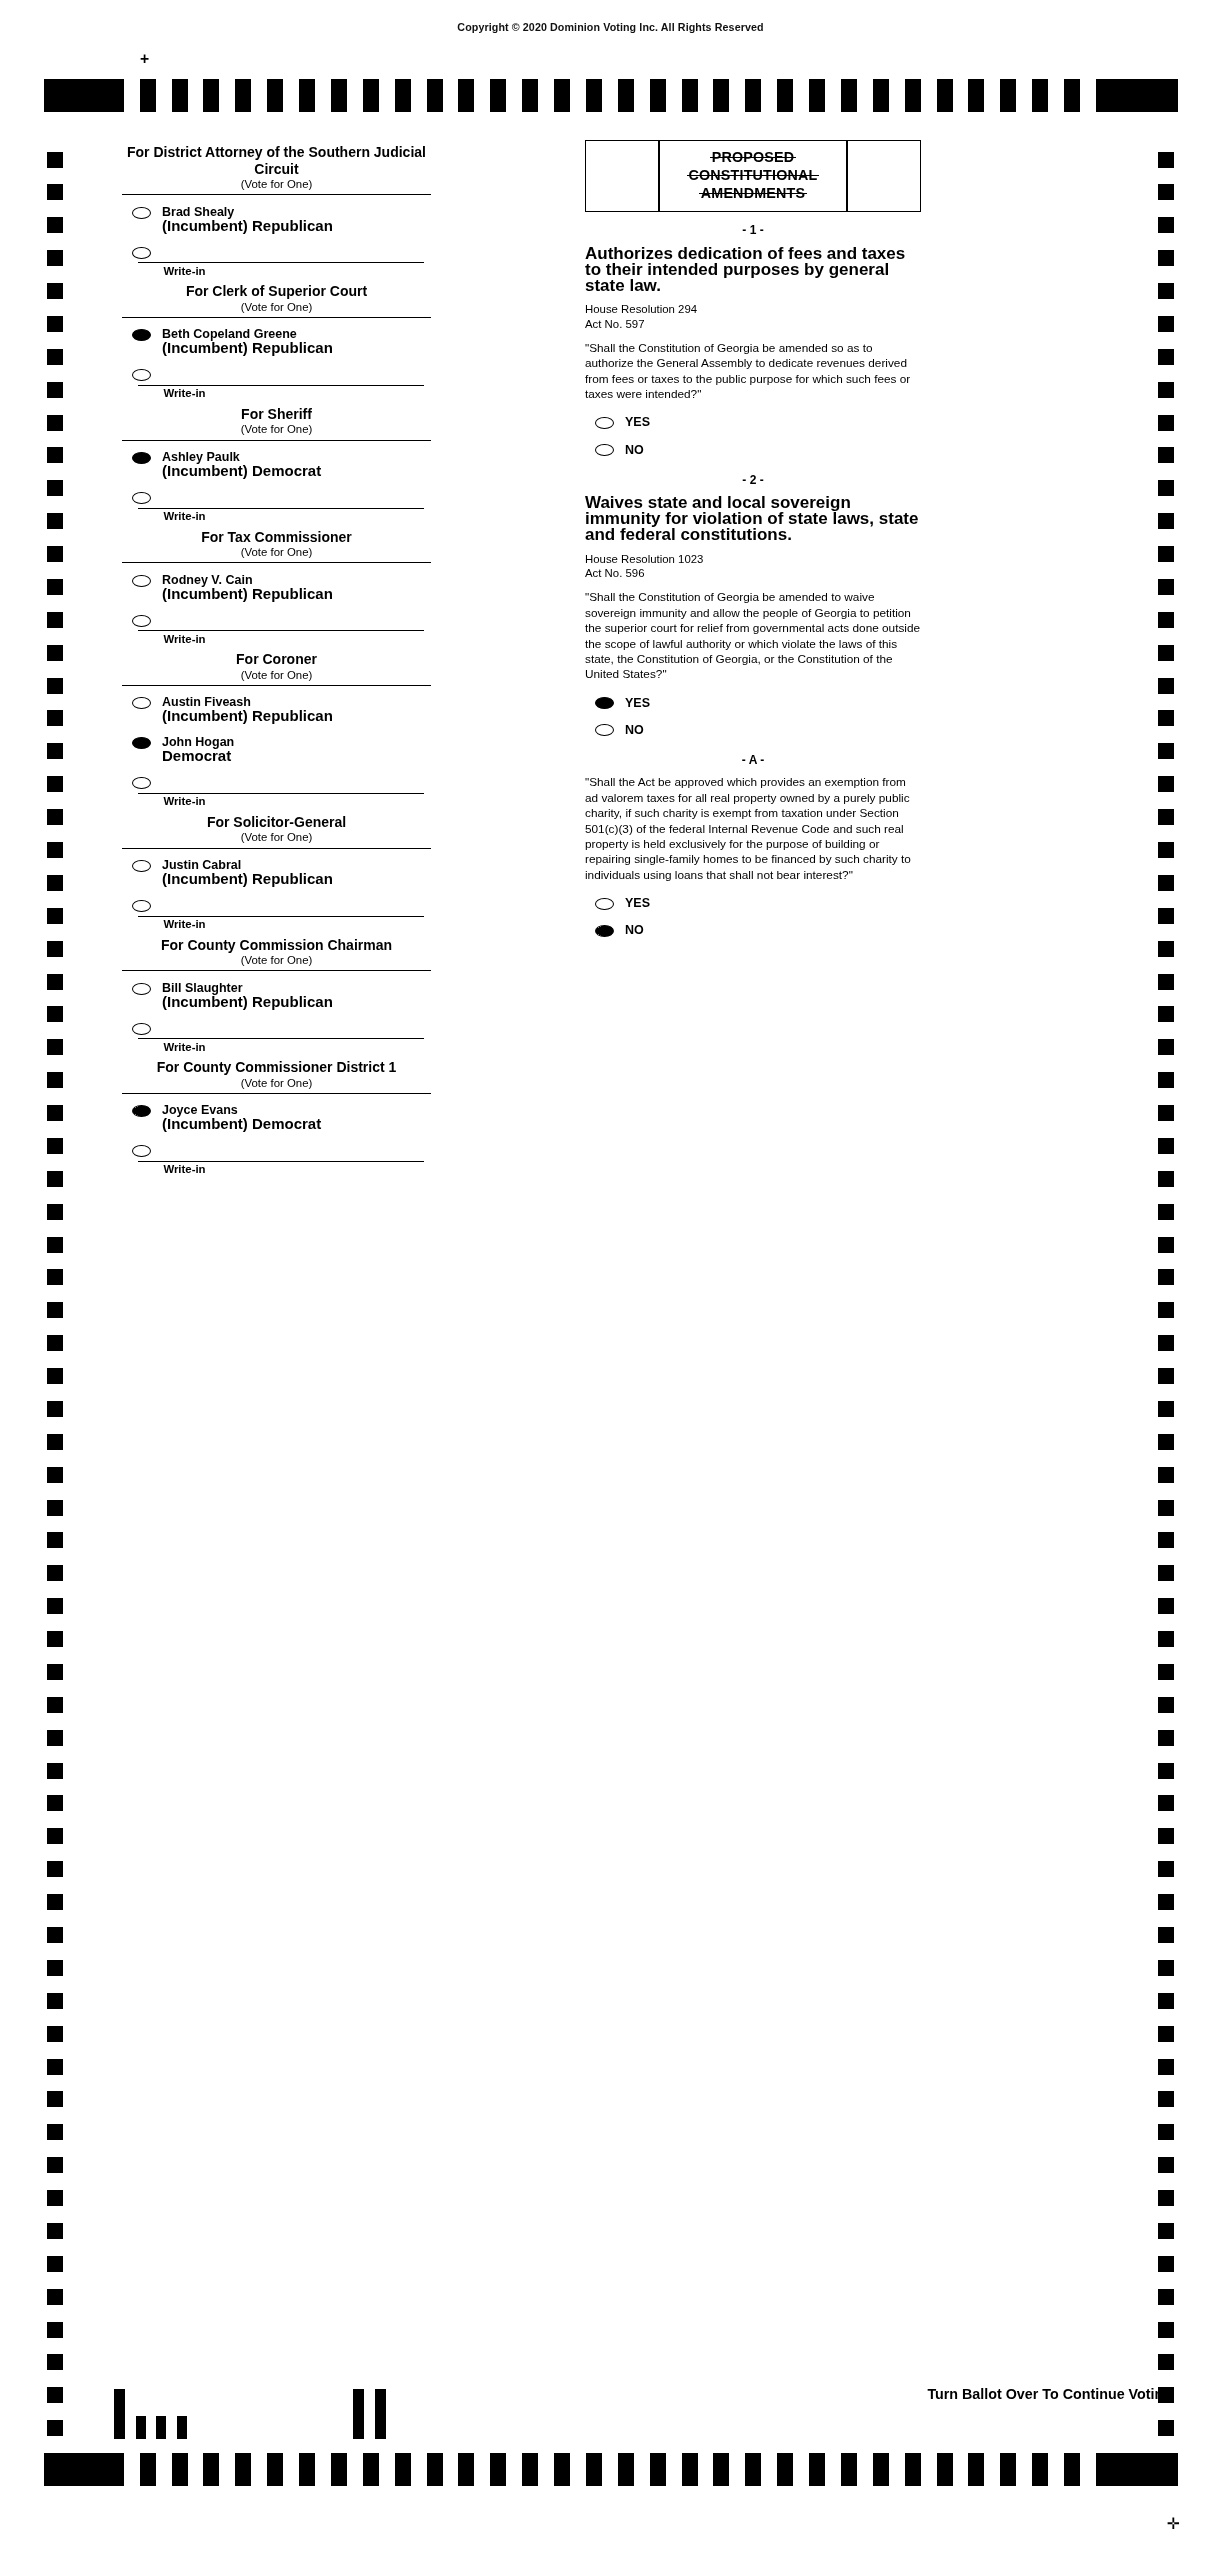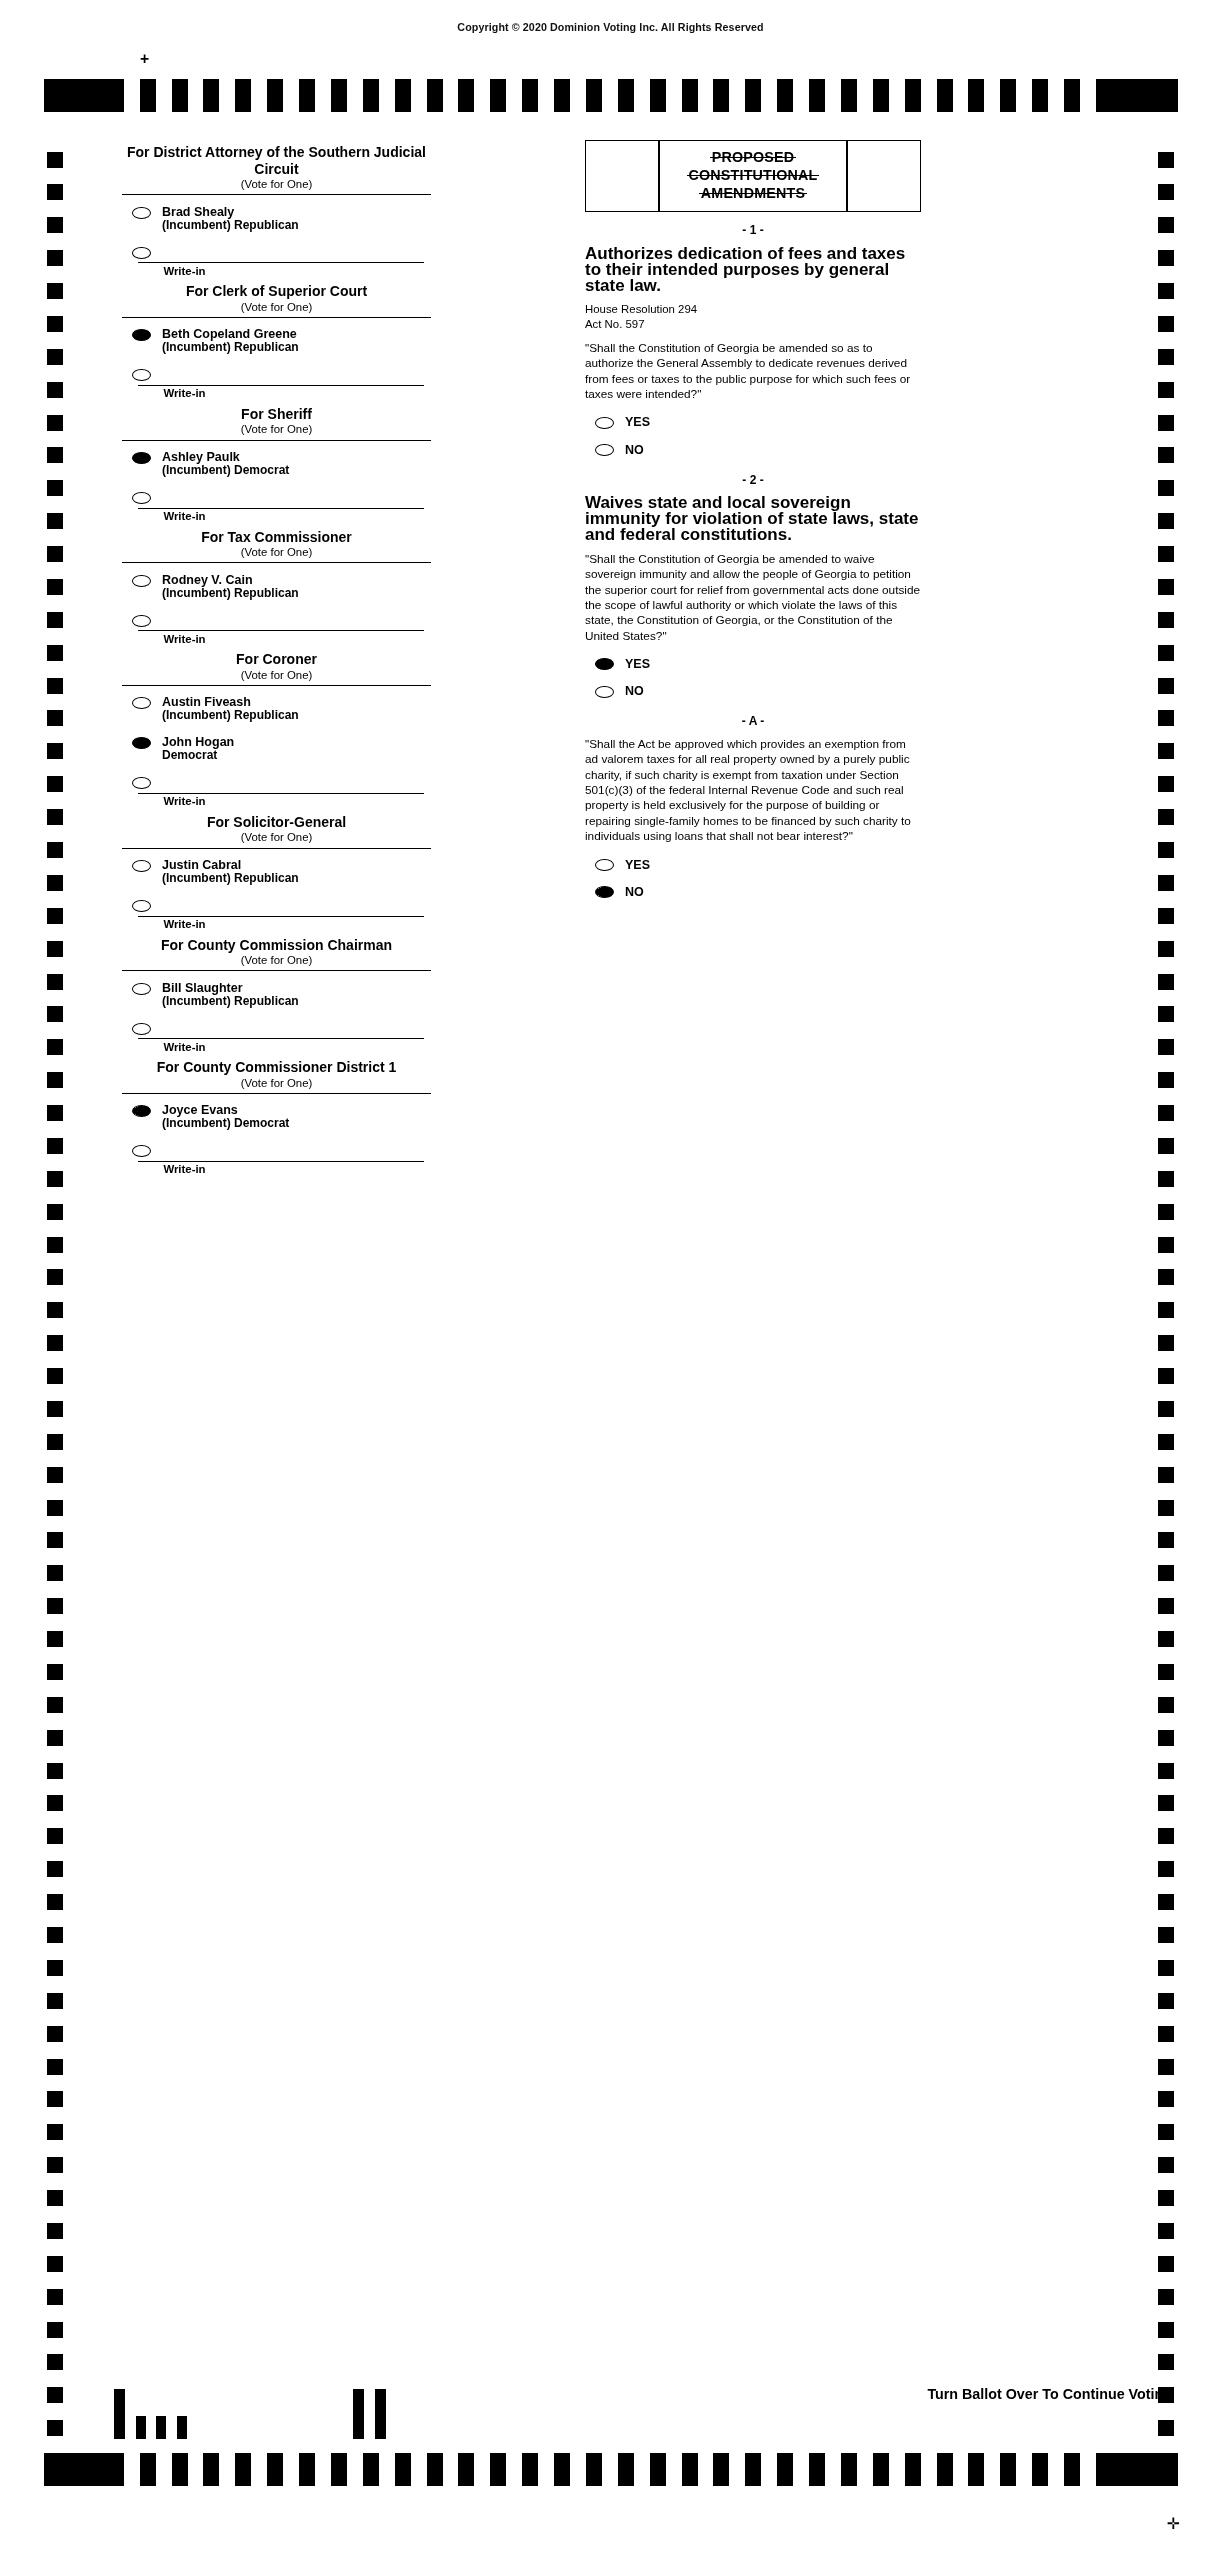--- a/index.html
+++ b/index.html
@@ -135,21 +135,21 @@
   .oval.filled-partial {
     background: radial-gradient(ellipse at 58% 50%, #000 0 72%, #fff 72% 100%);
     border-color:#000;
   }
   .cand-name {
     font-size: 12.5px;
     font-weight: bold;
     line-height: 14.3px;
   }
   .cand-party {
-    font-size: 12px;
+    font-size: 15px;
     font-weight: bold;
     line-height: 11.4px;
     margin-top: 0.7px;
   }
 
   
   .writein {
     position: relative;
     padding: 11.4px 0 1.4px 40px;
     min-height: 31px;
@@ -629,20 +629,24 @@
       <div class="q-summary">Authorizes dedication of fees and taxes to their intended purposes by general state law.</div>
       <div class="q-meta">
         <div>House Resolution 294</div>
         <div>Act No. 597</div>
       </div>
       <div class="q-text">"Shall the Constitution of Georgia be amended so as to authorize the General Assembly to dedicate revenues derived from fees or taxes to the public purpose for which such fees or taxes were intended?"</div>
       <div class="yn"><span class="oval"></span><span class="yn-label">YES</span></div>
       <div class="yn"><span class="oval"></span><span class="yn-label">NO</span></div>
       <div class="q-num">- 2 -</div>
       <div class="q-summary">Waives state and local sovereign immunity for violation of state laws, state and federal constitutions.</div>
+      <div class="q-meta">
+        <div>House Resolution 1023</div>
+        <div>Act No. 596</div>
+      </div>
       <div class="q-text">"Shall the Constitution of Georgia be amended to waive sovereign immunity and allow the people of Georgia to petition the superior court for relief from governmental acts done outside the scope of lawful authority or which violate the laws of this state, the Constitution of Georgia, or the Constitution of the United States?"</div>
       <div class="yn"><span class="oval filled"></span><span class="yn-label">YES</span></div>
       <div class="yn"><span class="oval"></span><span class="yn-label">NO</span></div>
       <div class="q-num">- A -</div>
       <div class="q-text">"Shall the Act be approved which provides an exemption from ad valorem taxes for all real property owned by a purely public charity, if such charity is exempt from taxation under Section 501(c)(3) of the federal Internal Revenue Code and such real property is held exclusively for the purpose of building or repairing single-family homes to be financed by such charity to individuals using loans that shall not bear interest?"</div>
       <div class="yn"><span class="oval"></span><span class="yn-label">YES</span></div>
       <div class="yn"><span class="oval filled-partial"></span><span class="yn-label">NO</span></div>
     </div>
 </div>
 

